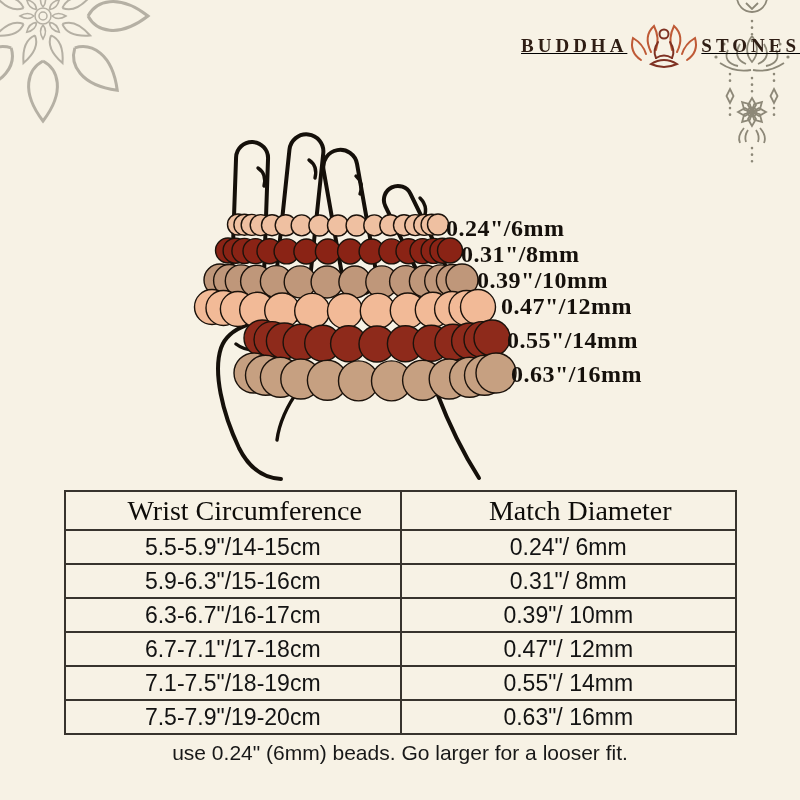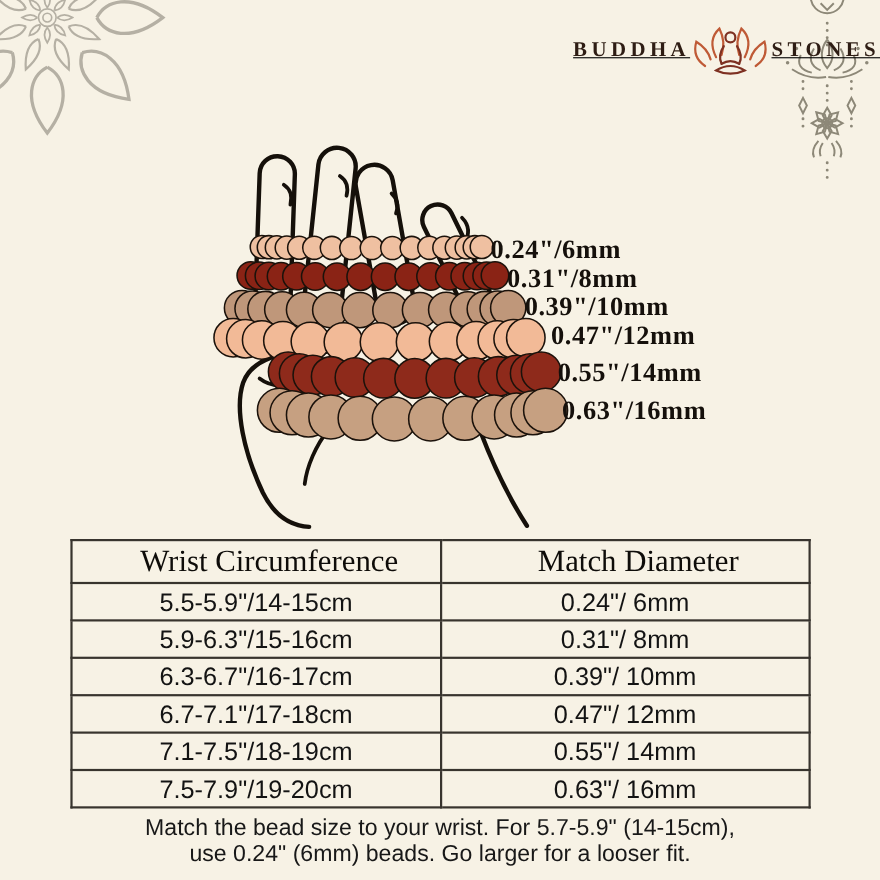--- a/index.html
+++ b/index.html
@@ -286,17 +286,16 @@
         <td>0.55"/ 14mm</td>
       </tr>
       <tr>
         <td>7.5-7.9"/19-20cm</td>
         <td>0.63"/ 16mm</td>
       </tr>
     </tbody>
   </table>
 
   <div class="footnote">
-    <div>Match the bead size to your wrist. For 5.7-5.9" (14-15cm),</div>
     <div>use 0.24" (6mm) beads. Go larger for a looser fit.</div>
   </div>
 
 </div>
 
 </body></html>

